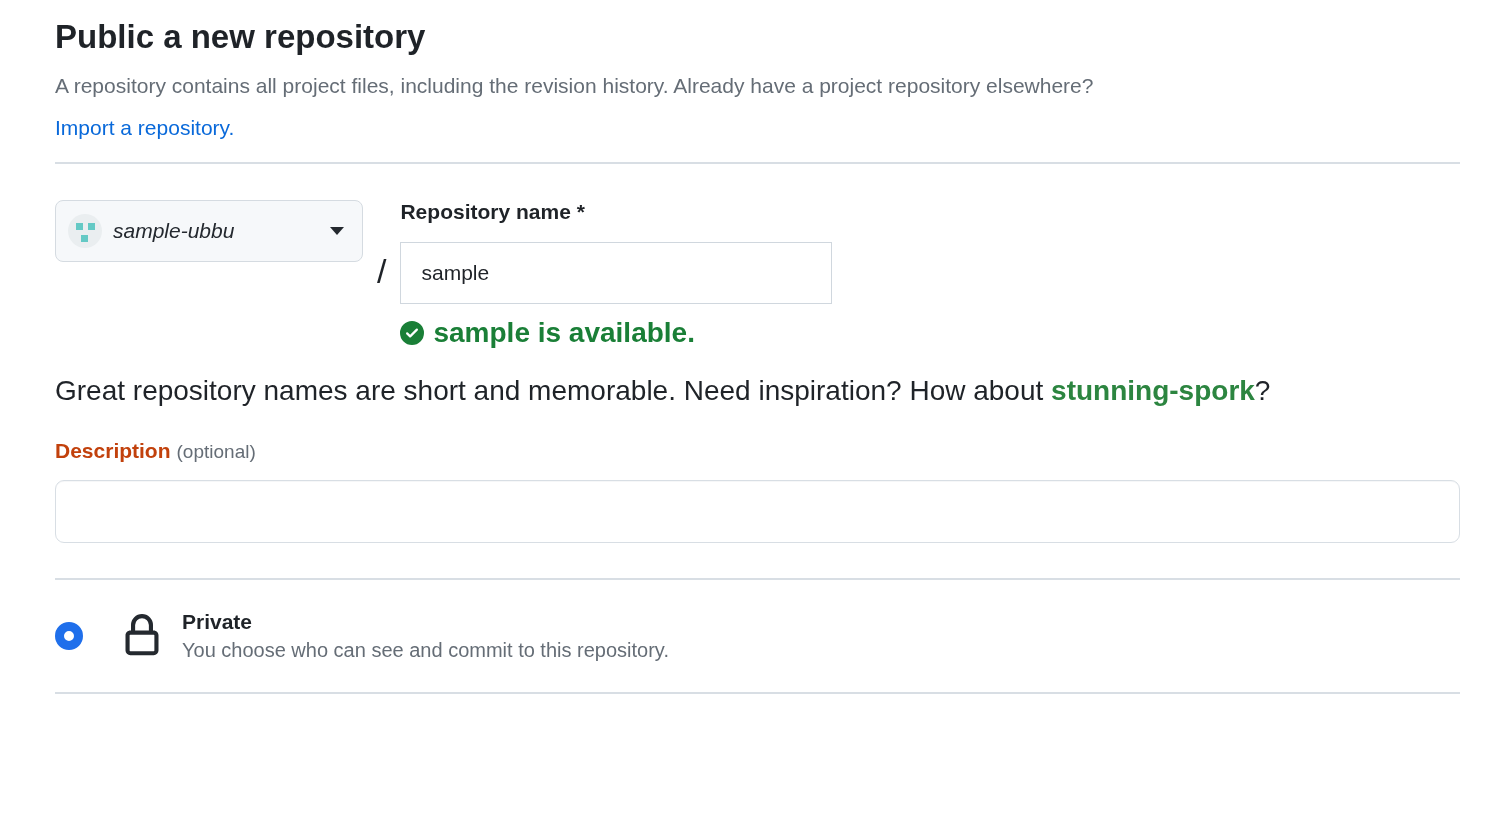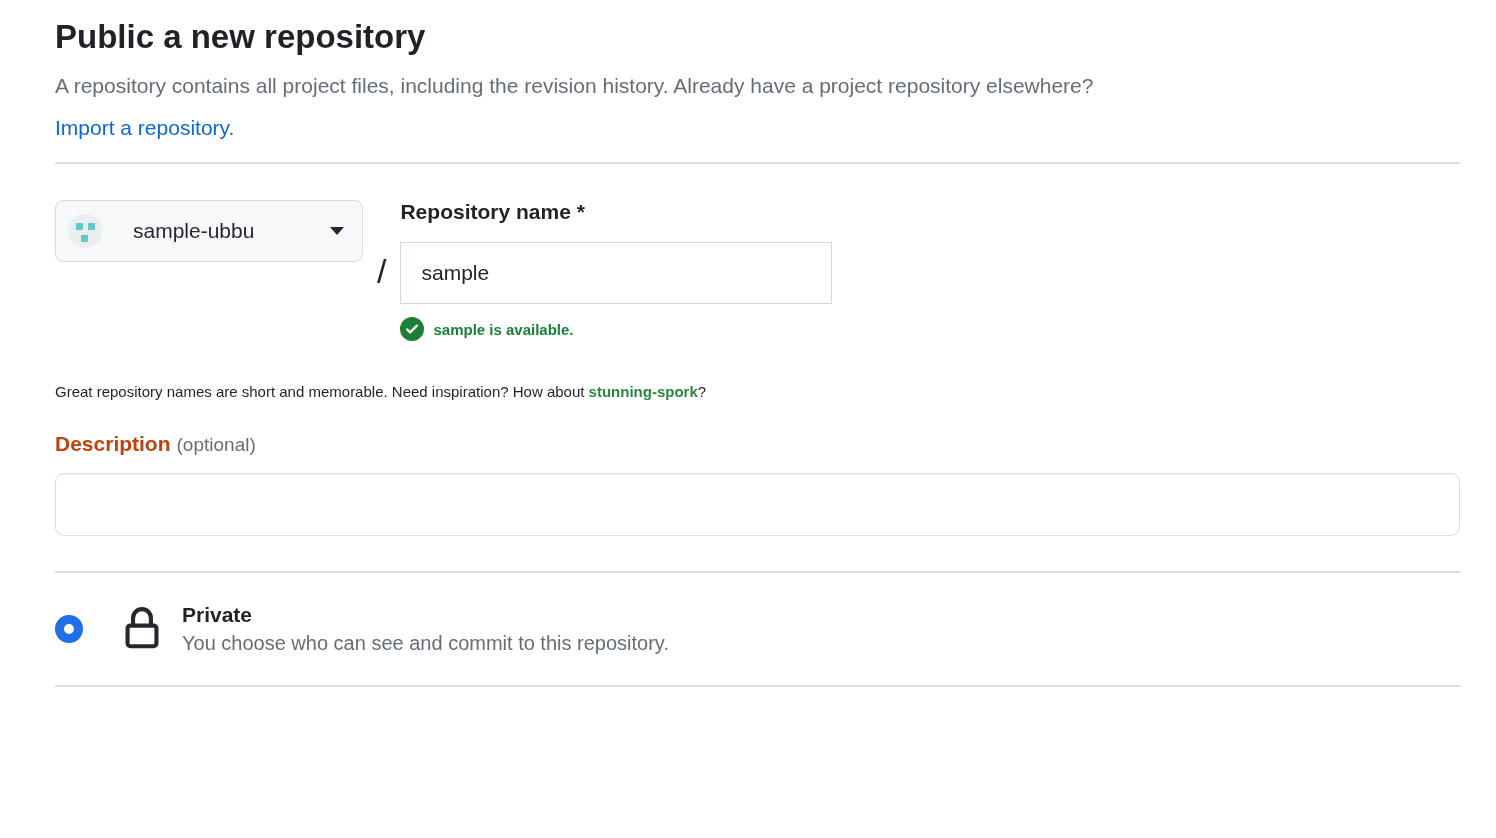--- a/index.html
+++ b/index.html
@@ -74,21 +74,21 @@
     flex: none;
     overflow: hidden;
   }
   .avatar-dots {
     position: absolute;
     width: 7px; height: 7px;
     left: 8px; top: 9px;
     background: #64c9c5;
     box-shadow: 12px 0 0 #64c9c5, 5px 12px 0 #64c9c5;
   }
-  .owner-name { margin-left: 31px; }
+  .owner-name { margin-left: 11px; font-style: italic; }
   .caret-down {
     width: 0; height: 0;
     border-left: 7px solid transparent;
     border-right: 7px solid transparent;
     border-top: 8px solid #24292f;
     margin-left: auto;
   }
   .slash {
     font-size: 34px;
     color: #1f2328;
@@ -107,26 +107,26 @@
     background: #fff;
     font-family: "Liberation Sans", sans-serif;
     outline: none;
   }
   .availability {
     display: flex;
     align-items: center;
     margin-top: 13px;
     color: #1a7f37;
     font-weight: 700;
-    font-size: 15px;
+    font-size: 28px;
   }
   .availability svg { margin-right: 9px; flex: none; }
   .inspiration {
-    margin-top: 42px;
-    font-size: 15px;
+    margin-top: 26px;
+    font-size: 28px;
     color: #1f2328;
   }
   .suggestion-link {
     color: #2c8540;
     font-weight: 700;
     text-decoration: none;
     cursor: pointer;
   }
   .desc-block { margin-top: 32px; }
   .desc-label { font-size: 21px; font-weight: 700; color: #c2410c; margin-top: 9px; }

